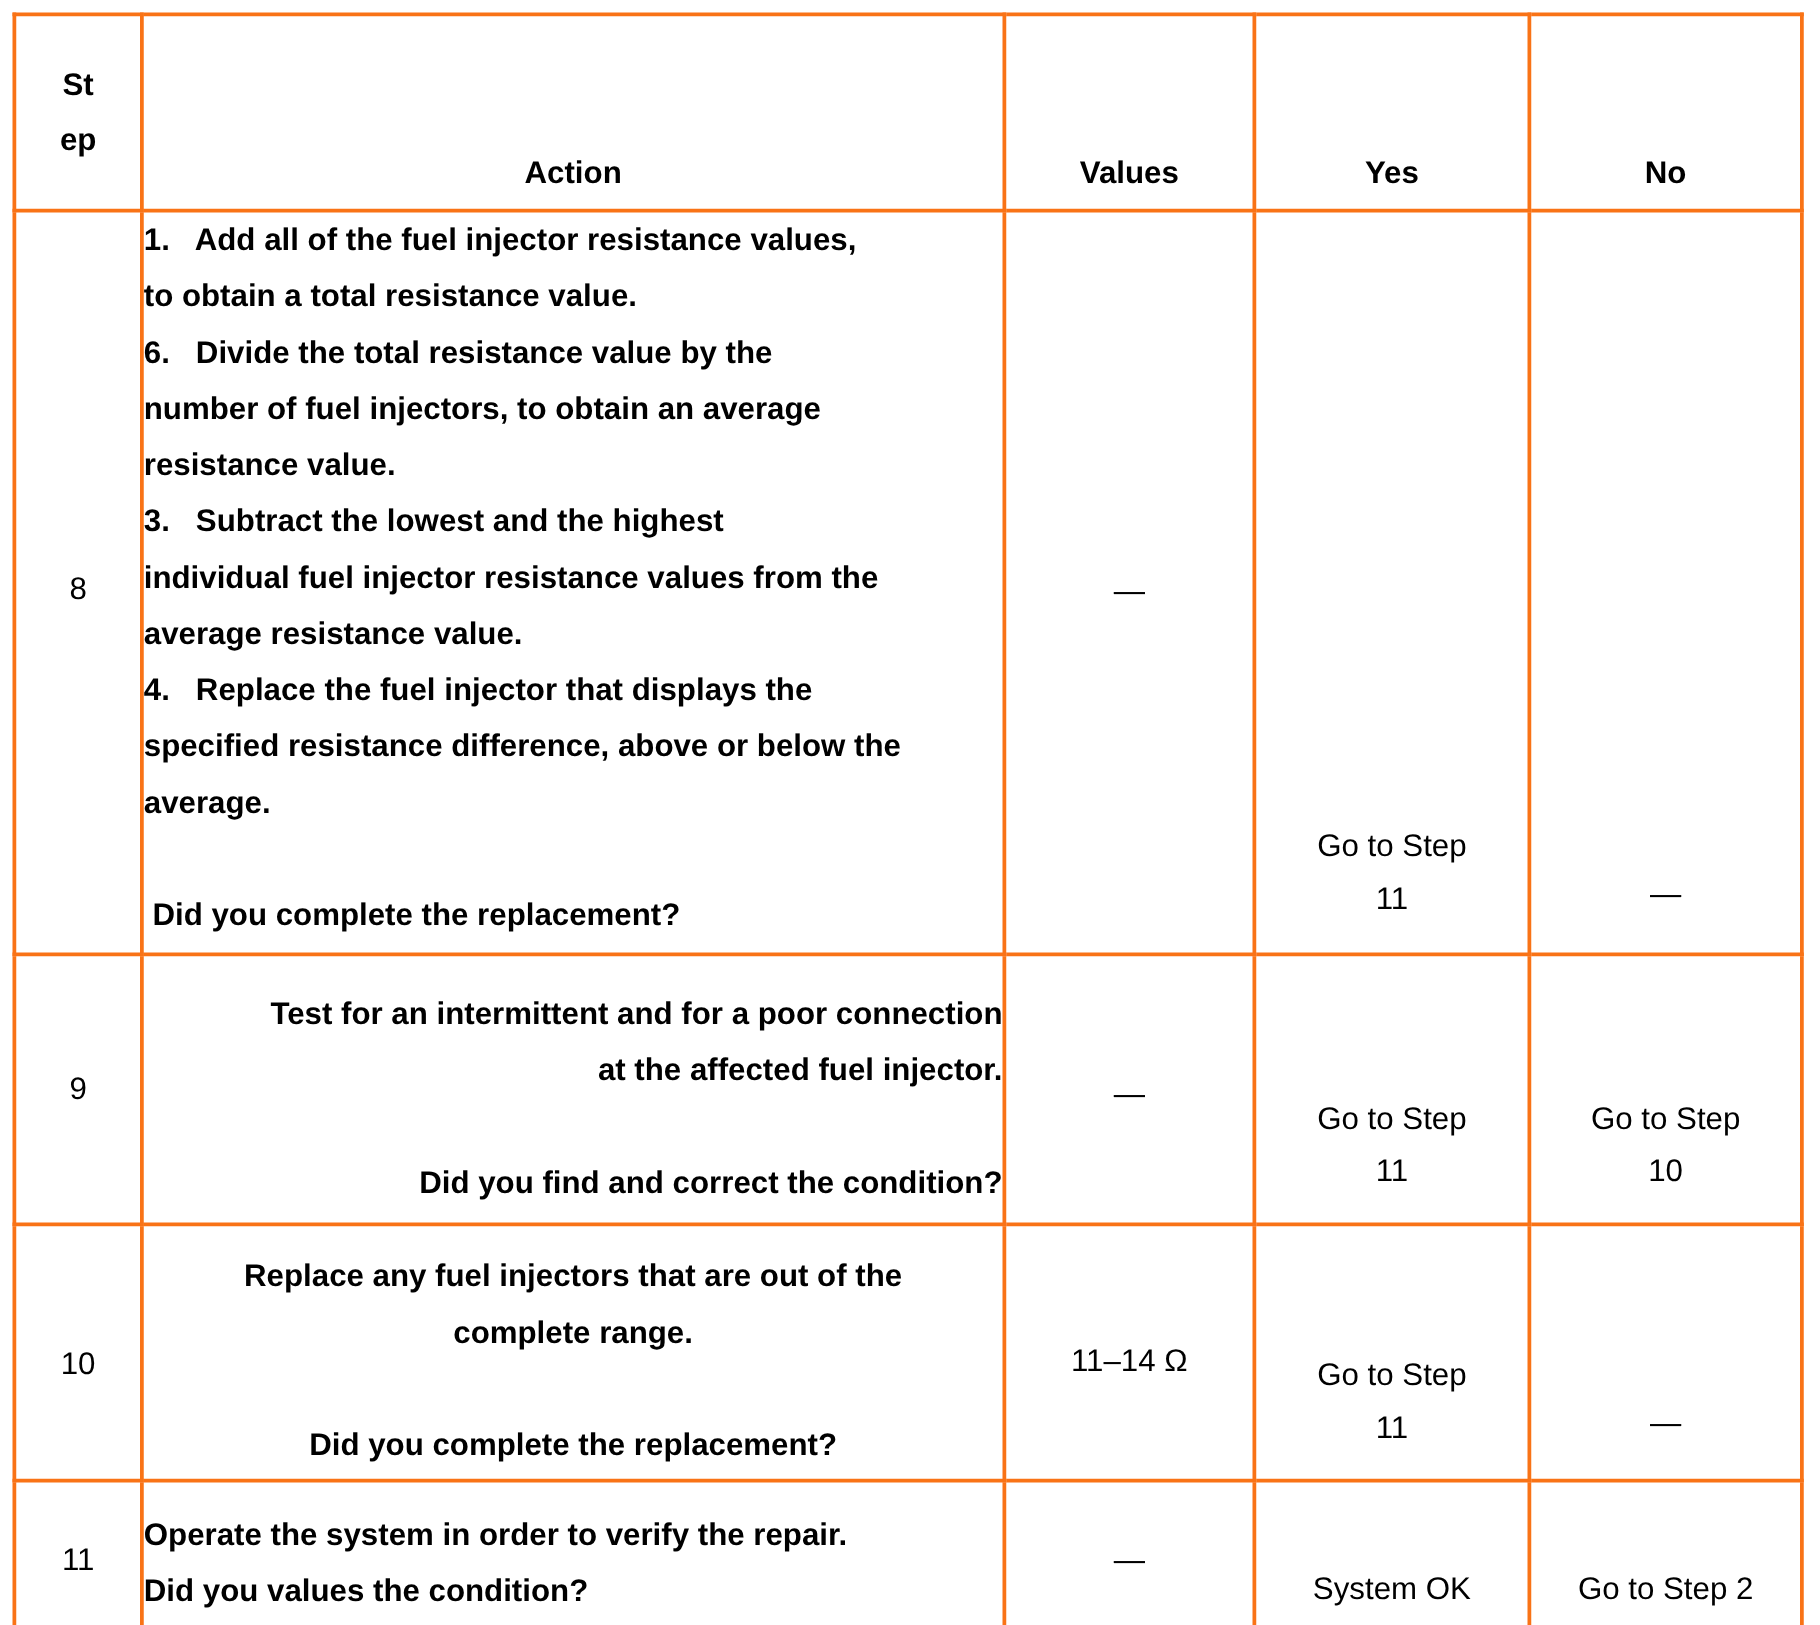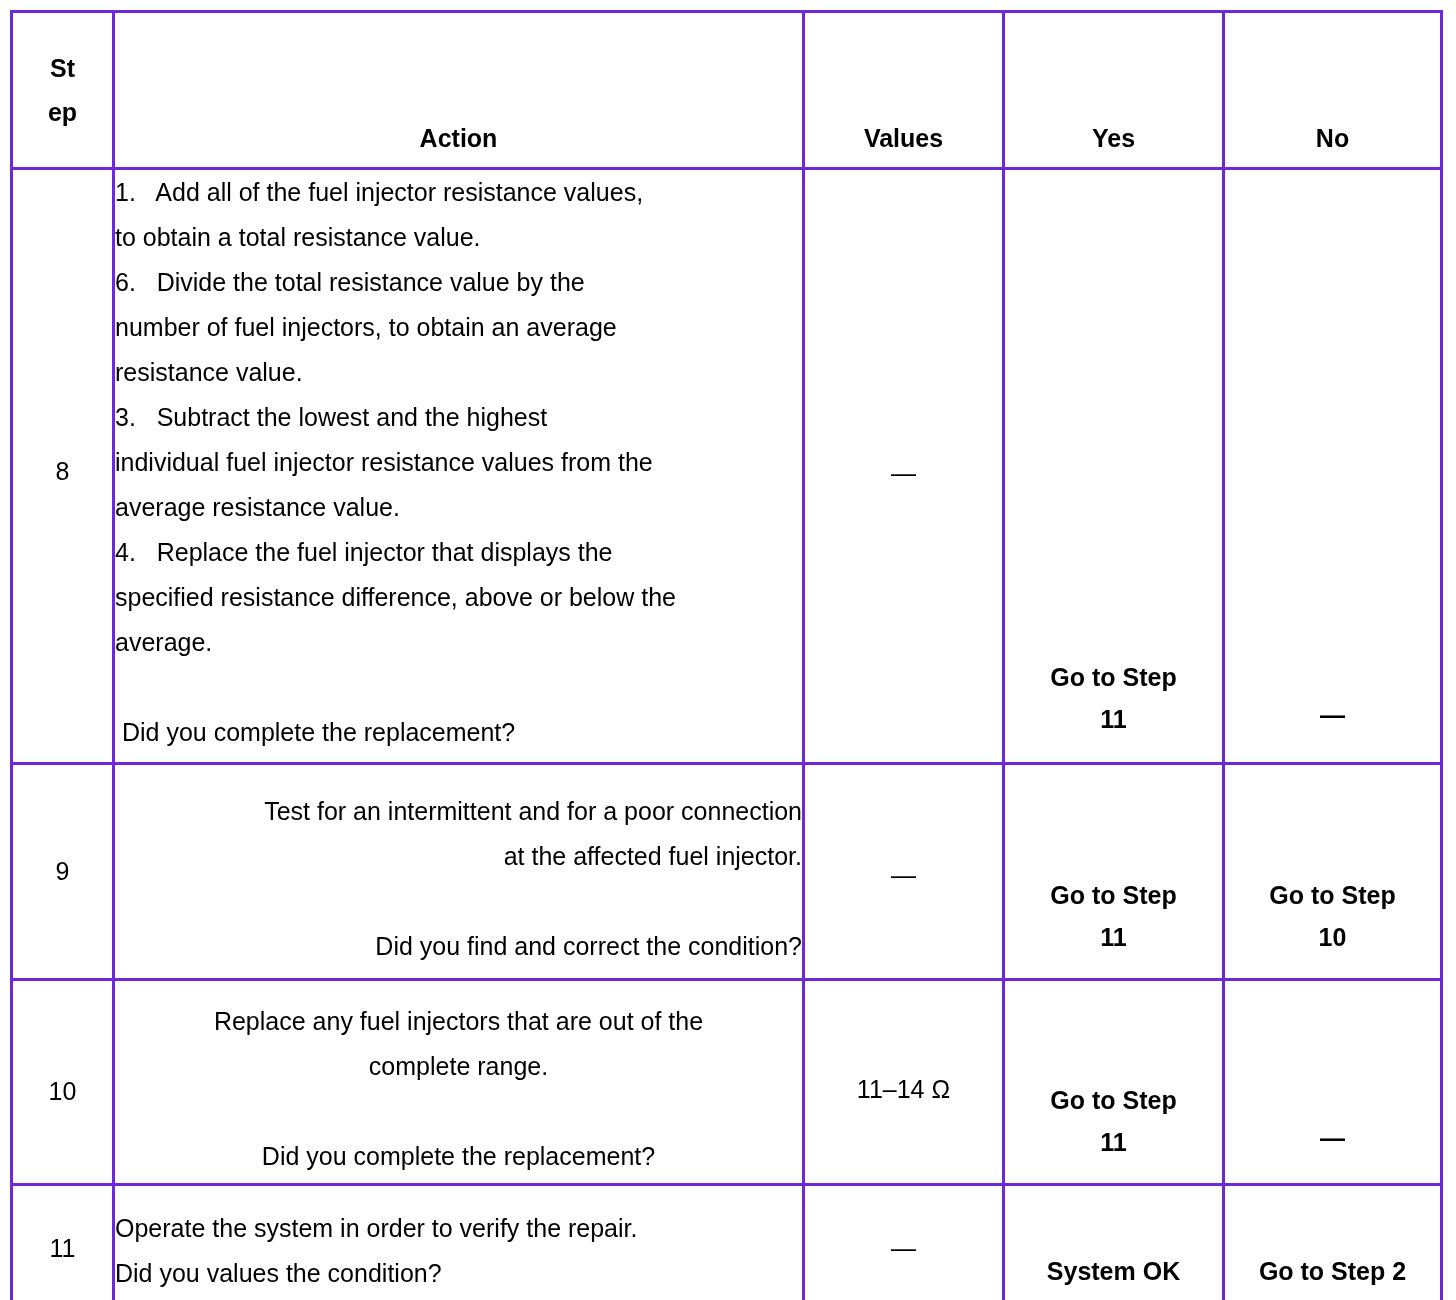--- a/index.html
+++ b/index.html
@@ -26,21 +26,21 @@
     position: absolute;
     left: 10px;
     top: 10px;
     width: 1430px;
     border-collapse: collapse;
     table-layout: fixed;
     background: #ffffff;
   }
 
   table.diag td, table.diag th {
-    border: 3px solid #6d28d9;
+    border: 3px solid #f97316;
     padding: 0;
     vertical-align: top;
     background: #ffffff;
   }
 
   
   col.c-step   { width: 102px; }
   col.c-action { width: 690px; }
   col.c-values { width: 200px; }
   col.c-yes    { width: 220px; }
@@ -68,36 +68,37 @@
     vertical-align: middle;
     font-size: 25px;
     line-height: 30px;
   }
 
   td.action-cell {
     padding: 14px 8px 10px 16px;
     font-size: 25px;
     line-height: 45px;
     text-align: left;
+    font-weight: bold;
   }
   td.action-cell .ln { white-space: pre; }
   td.action-cell .spacer-line { height: 45px; }
 
   td.values-cell {
     text-align: center;
     font-size: 25px;
     line-height: 34px;
   }
   td.yes-cell, td.no-cell {
     text-align: center;
     font-size: 25px;
     line-height: 42px;
   }
 
-  .two-line span { display: block; font-weight: bold; }
+  .two-line span { display: block; }
 
   
   tr.r8 td.values-cell { vertical-align: top; padding-top: 286px; }
   tr.r8 td.yes-cell    { vertical-align: bottom; padding-bottom: 22px; }
   tr.r8 td.no-cell     { vertical-align: bottom; padding-bottom: 26px; }
   tr.r8 td.step-cell   { vertical-align: top; padding-top: 286px; }
 
   
   tr.r9 td.values-cell { vertical-align: top; padding-top: 93px; }
   tr.r9 td.yes-cell    { vertical-align: bottom; padding-bottom: 20px; }

